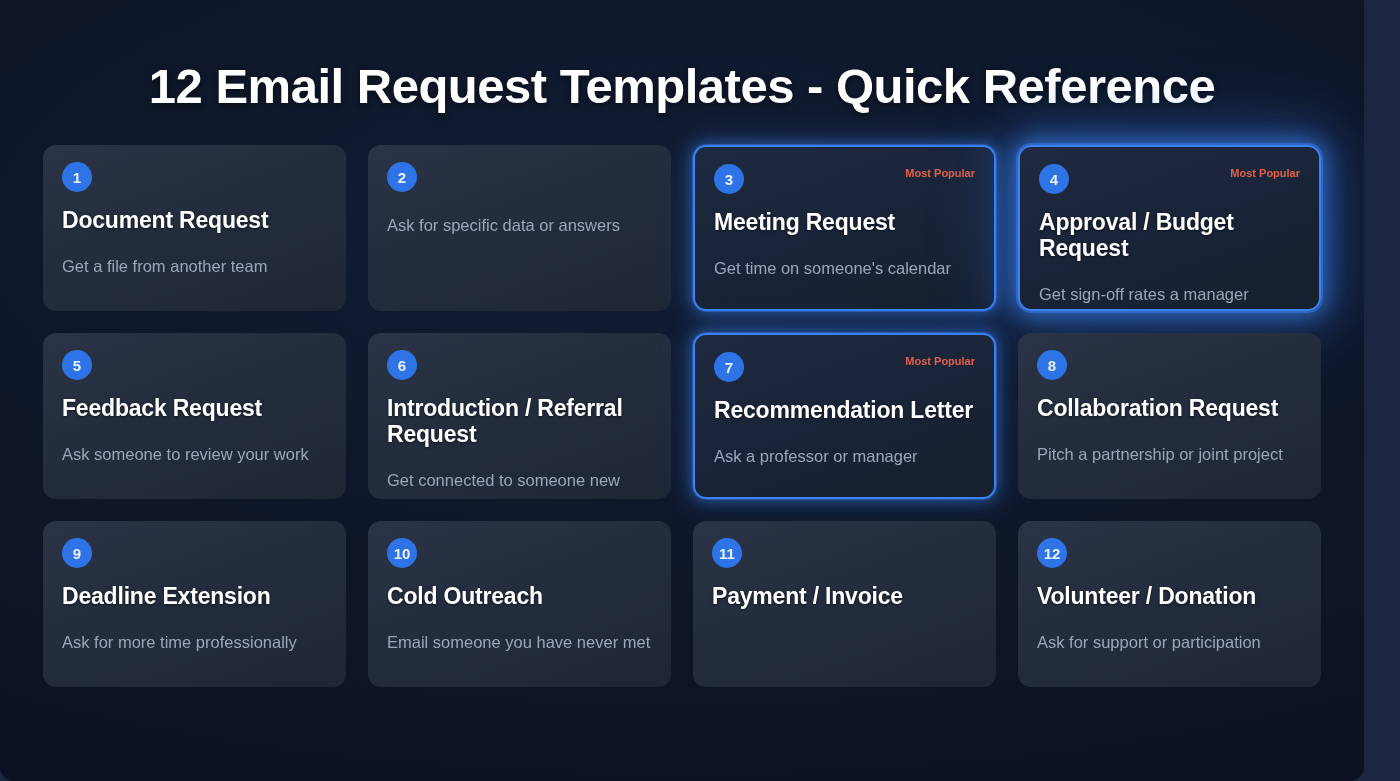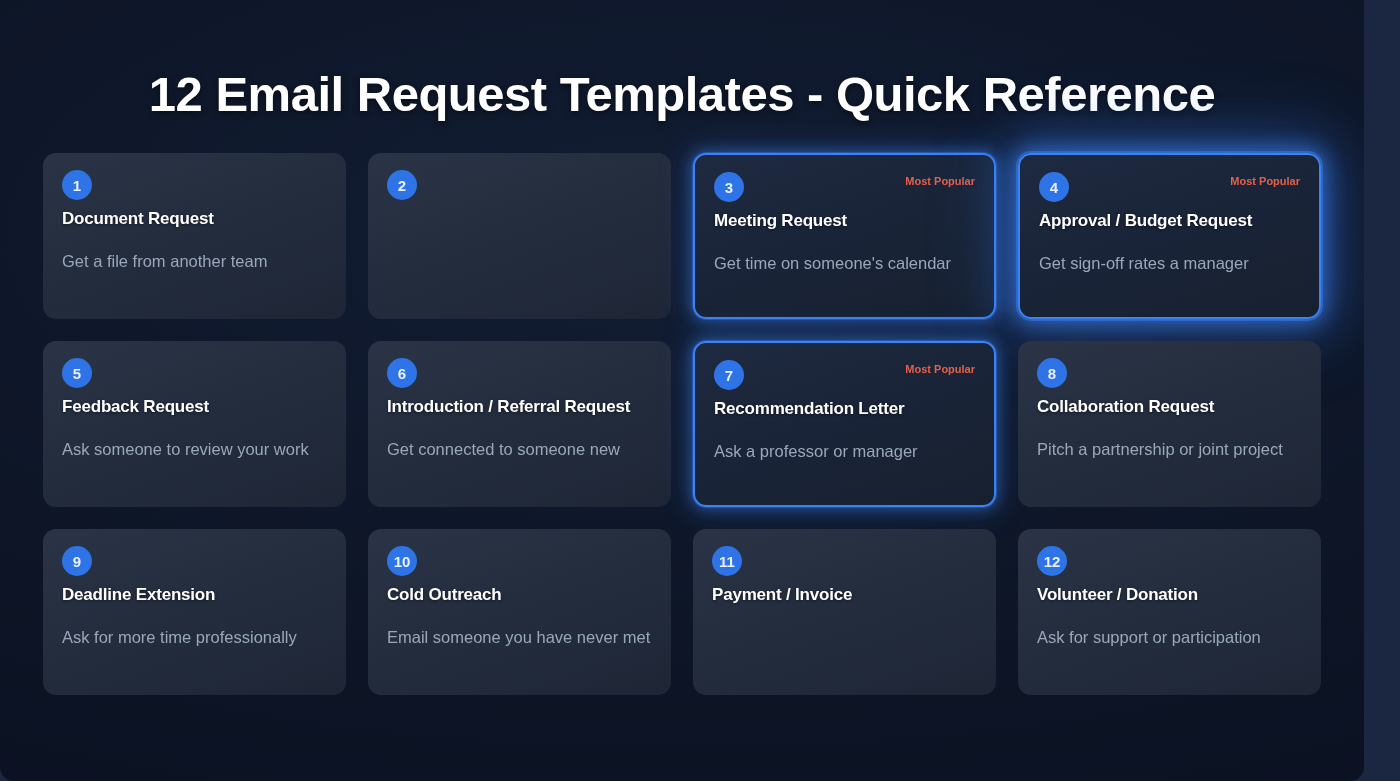--- a/index.html
+++ b/index.html
@@ -16,21 +16,21 @@
     -webkit-font-smoothing: antialiased;
   }
 
   .page {
     position: relative;
     width: 1364px;
     height: 781px;
     background: radial-gradient(ellipse 120% 90% at 50% 30%, #121d33 0%, #0d1526 60%, #0a1020 100%);
     border-radius: 0 0 14px 14px;
     overflow: hidden;
-    padding: 16px;
+    padding: 8px;
   }
 
   
   .title {
     text-align: center;
     color: #ffffff;
     font-size: 49px;
     font-weight: 700;
     letter-spacing: -0.5px;
     line-height: 1;
@@ -104,25 +104,25 @@
     color: #e4604a;
     font-size: 11px;
     font-weight: 600;
     line-height: 1;
     padding-top: 4px;
     white-space: nowrap;
   }
 
   .card-title {
     color: #ffffff;
-    font-size: 17px;
+    font-size: 23px;
     font-weight: 700;
     line-height: 1.14;
     letter-spacing: -0.2px;
-    margin-top: 9px;
+    margin-top: 15px;
     text-shadow: 0 1px 3px rgba(0,0,0,0.5);
   }
 
   .card-sub {
     color: #9aa7bb;
     font-size: 16.5px;
     font-weight: 400;
     line-height: 1.4;
     margin-top: 22px;
   }
@@ -149,20 +149,21 @@
         <div class="card-top">
           <div class="num-badge">1</div>
         </div>
         <div class="card-title">Document Request</div>
         <div class="card-sub">Get a file from another team</div>
       </div>
       <div class="card">
         <div class="card-top">
           <div class="num-badge">2</div>
         </div>
+        <div class="card-sub">Ask for specific data or answers</div>
       </div>
       <div class="card featured">
         <div class="card-top">
           <div class="num-badge">3</div>
           <div class="pop-badge">Most Popular</div>
         </div>
         <div class="card-title">Meeting Request</div>
         <div class="card-sub">Get time on someone's calendar</div>
       </div>
       <div class="card featured strong">

